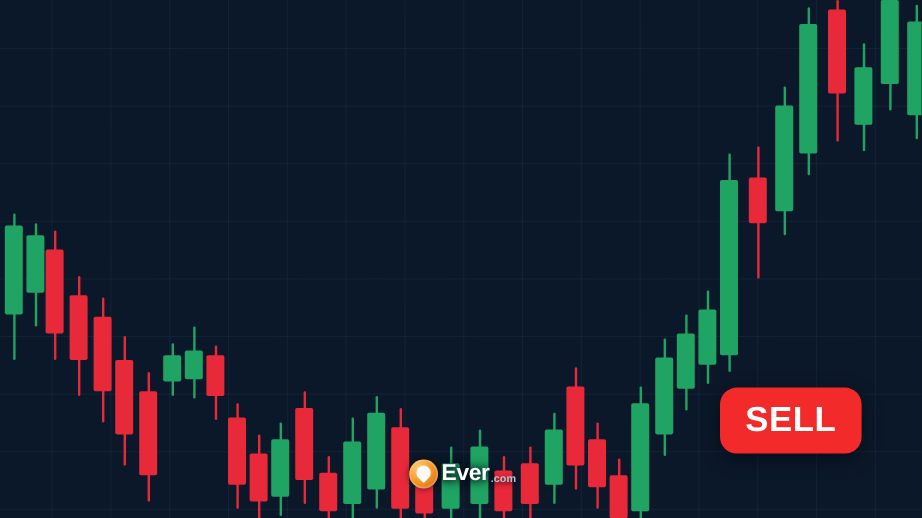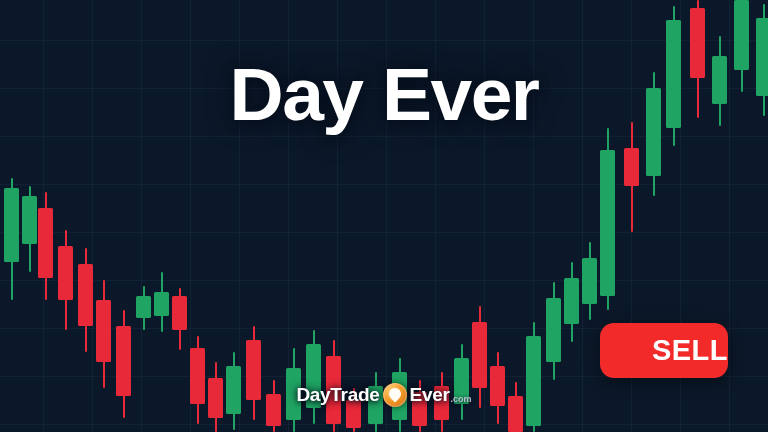--- a/index.html
+++ b/index.html
@@ -54,23 +54,23 @@
     box-shadow:0 4px 16px rgba(0,0,0,0.45);
     cursor:pointer;
     user-select:none;
   }
   #buy-button{
     left:62px;top:317px;width:128px;height:58px;
     background:#21b24c;
     font-size:30px;letter-spacing:0.5px;
   }
   #sell-button{
-    left:600px;top:323px;width:128px;height:55px;
+    left:600px;top:323px;width:118px;height:55px;
     background:#f32a2a;
-    font-size:29px;letter-spacing:0.5px;justify-content:flex-end;
+    font-size:29px;letter-spacing:0.5px;
   }
 
   
   #logo{
     position:absolute;left:0;right:0;top:383px;
     display:flex;align-items:center;justify-content:center;gap:0px;
     pointer-events:none;
   }
   #logo .word{
     color:#ffffff;font-weight:bold;font-size:19px;letter-spacing:-0.3px;
@@ -257,28 +257,26 @@
         <div class="wick" style="top: 0px; height: 92px;"></div>
         <div class="body" style="top: 0px; height: 70px;"></div>
       </div>
       <div class="candle up" style="left: 756px; top: 0px; width: 15px; height: 432px;">
         <div class="wick" style="top: 4px; height: 112px;"></div>
         <div class="body" style="top: 18px; height: 78px;"></div>
       </div>
     </div>
 
   <div id="headline">
-    <span class="l2">Day Ever</span>
   </div>
 
 
   <div class="trade-btn" id="sell-button">
     <span>SELL</span>
   </div>
 
   <div id="logo">
-    <span class="word">DayTrade</span>
     <span class="mark"></span>
     <span class="word">Ever</span>
     <span class="tld">.com</span>
   </div>
 
 </div>
 
 </body></html>

